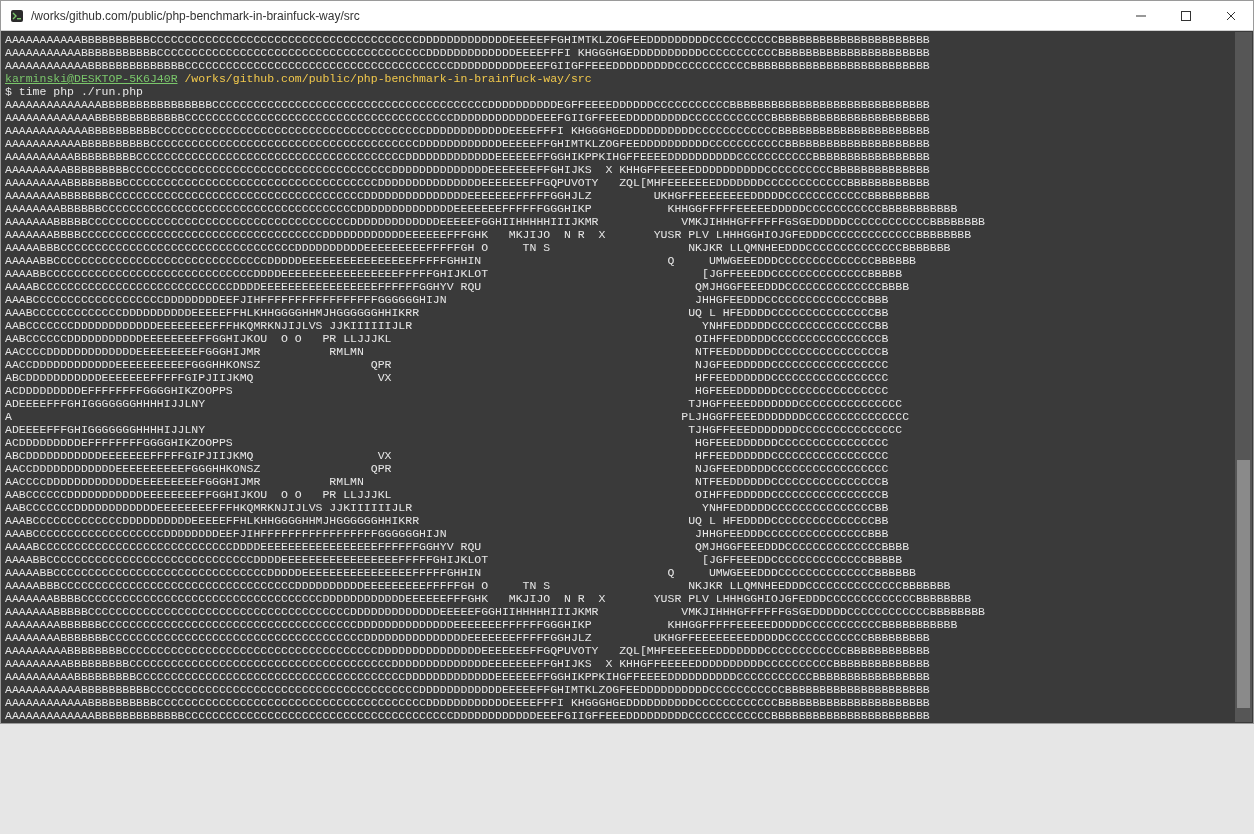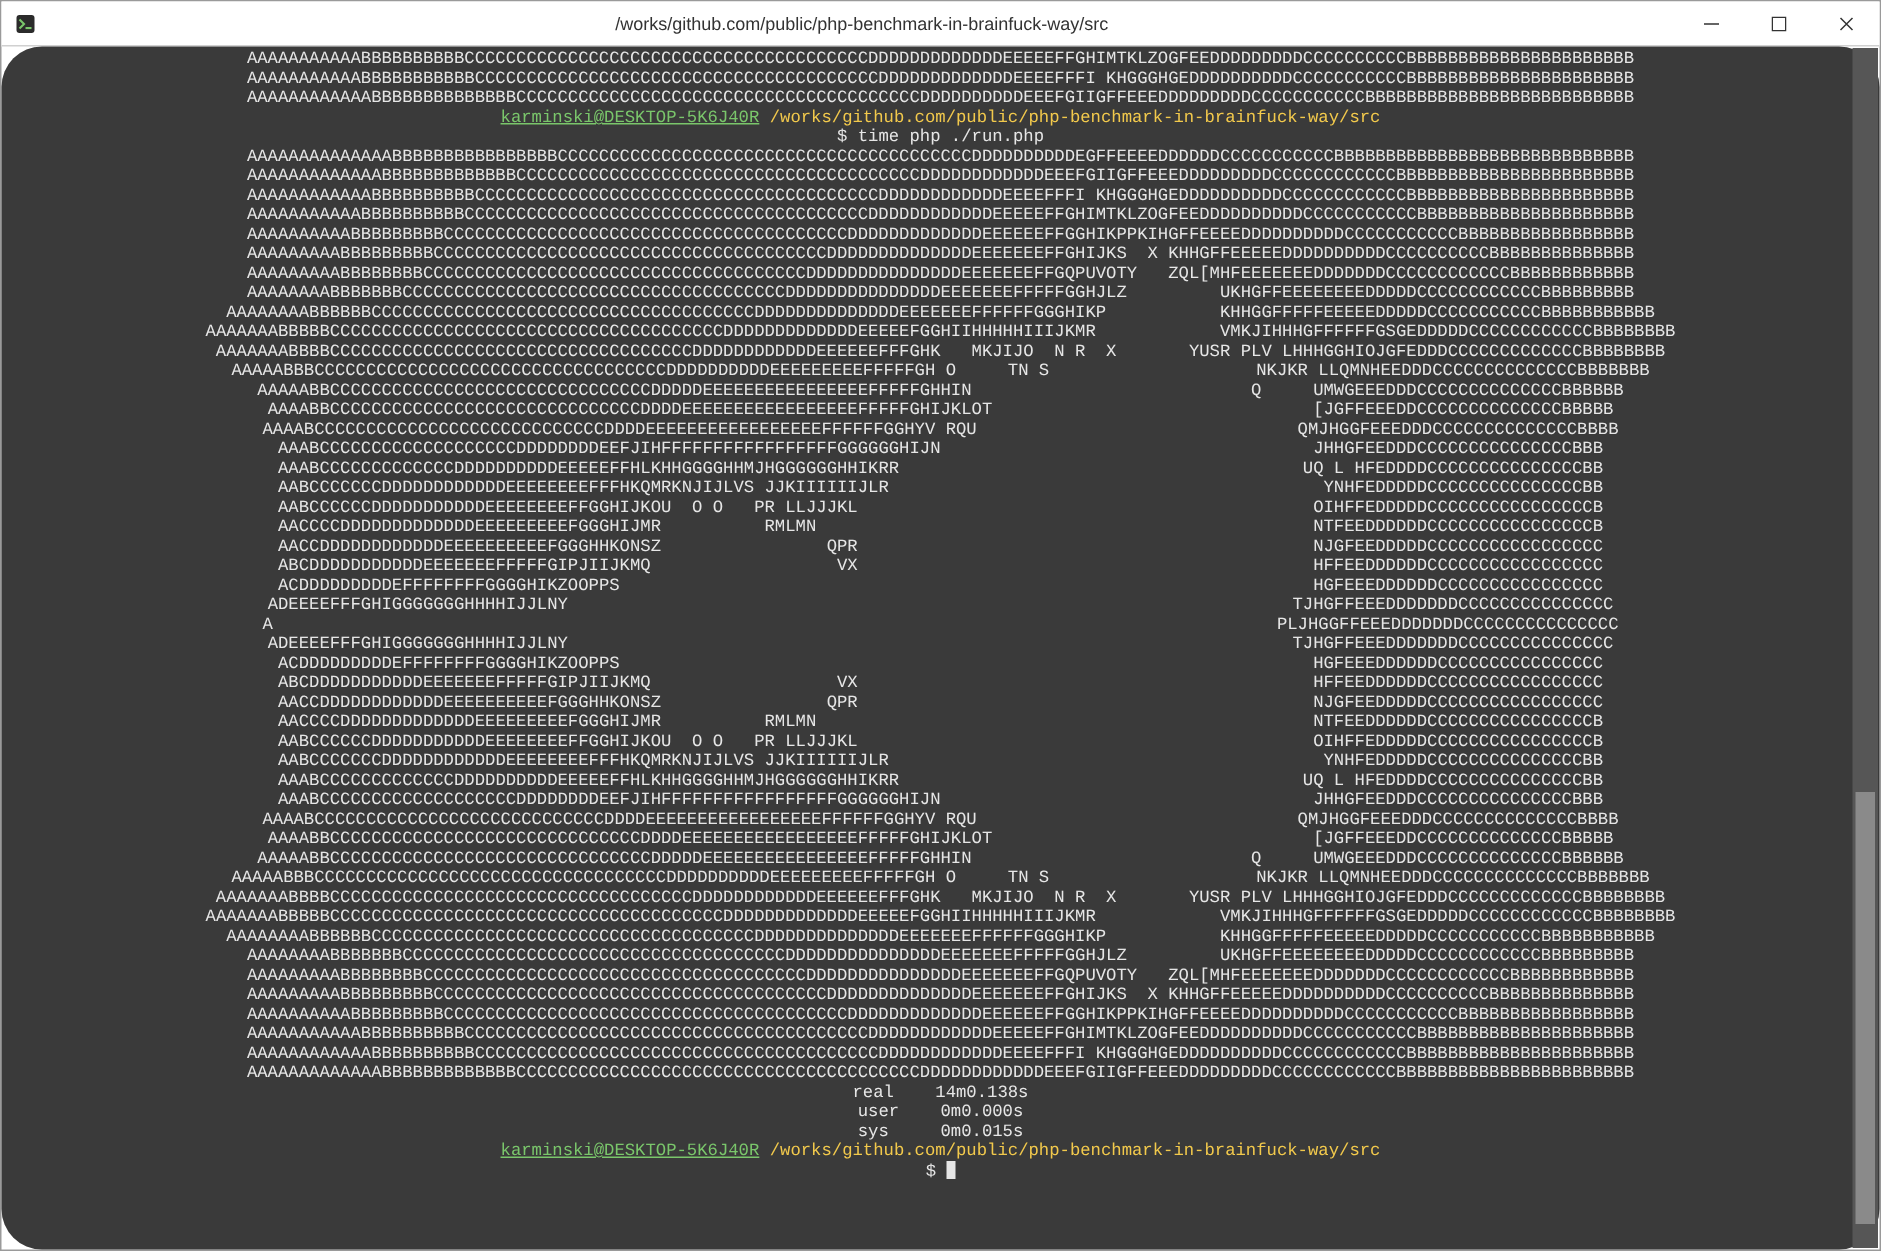--- a/index.html
+++ b/index.html
@@ -2,26 +2,25 @@
 <html><head>
 <meta charset="utf-8">
 <style>
   * { margin: 0; padding: 0; box-sizing: border-box; }
   html, body { width: 1254px; height: 834px; overflow: hidden; font-family: Consolas, "Courier New", monospace; }
   body { background: #e6e6e6; }
 
   .window {
     position: relative;
     width: 1254px;
-    height: 834px;
+    height: 724px;
     background: #ffffff;
     border: 1px solid #9a9a9a;
     display: flex;
     flex-direction: column;
-    text-align: center;
   }
 
   .titlebar {
     height: 30px;
     background: #ffffff;
     display: flex;
     align-items: center;
     border-bottom: 1px solid #d0d0d0;
   }
   .titlebar .icon {
@@ -53,21 +52,20 @@
     flex: 1;
     background: #3a3a3a;
     color: #e6e6e6;
     font-size: 11.5px;
     line-height: 13px;
     padding: 2px 4px 2px 4px;
     white-space: pre;
     overflow: hidden;
     letter-spacing: 0;
     position: relative;
-    border-radius: 27px;
   }
   .prompt-user { color: #7ac66b; text-decoration: underline; }
   .prompt-path { color: #f2c94c; }
   .cursor {
     display: inline-block;
     width: 6px; height: 12px;
     background: #e6e6e6;
     vertical-align: -2px;
   }
 

